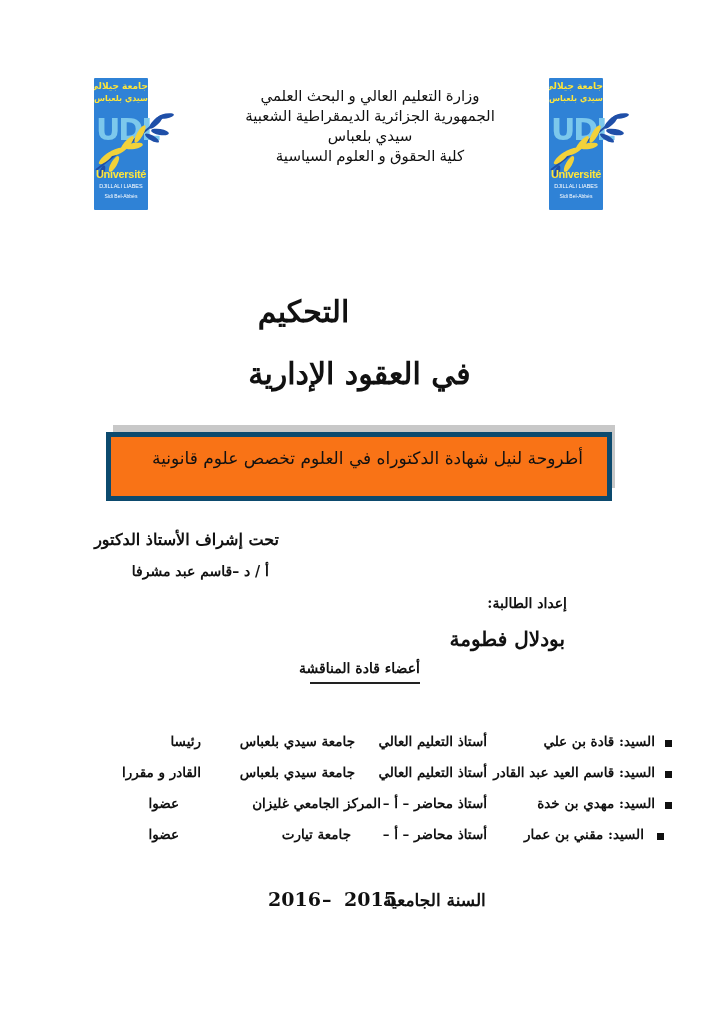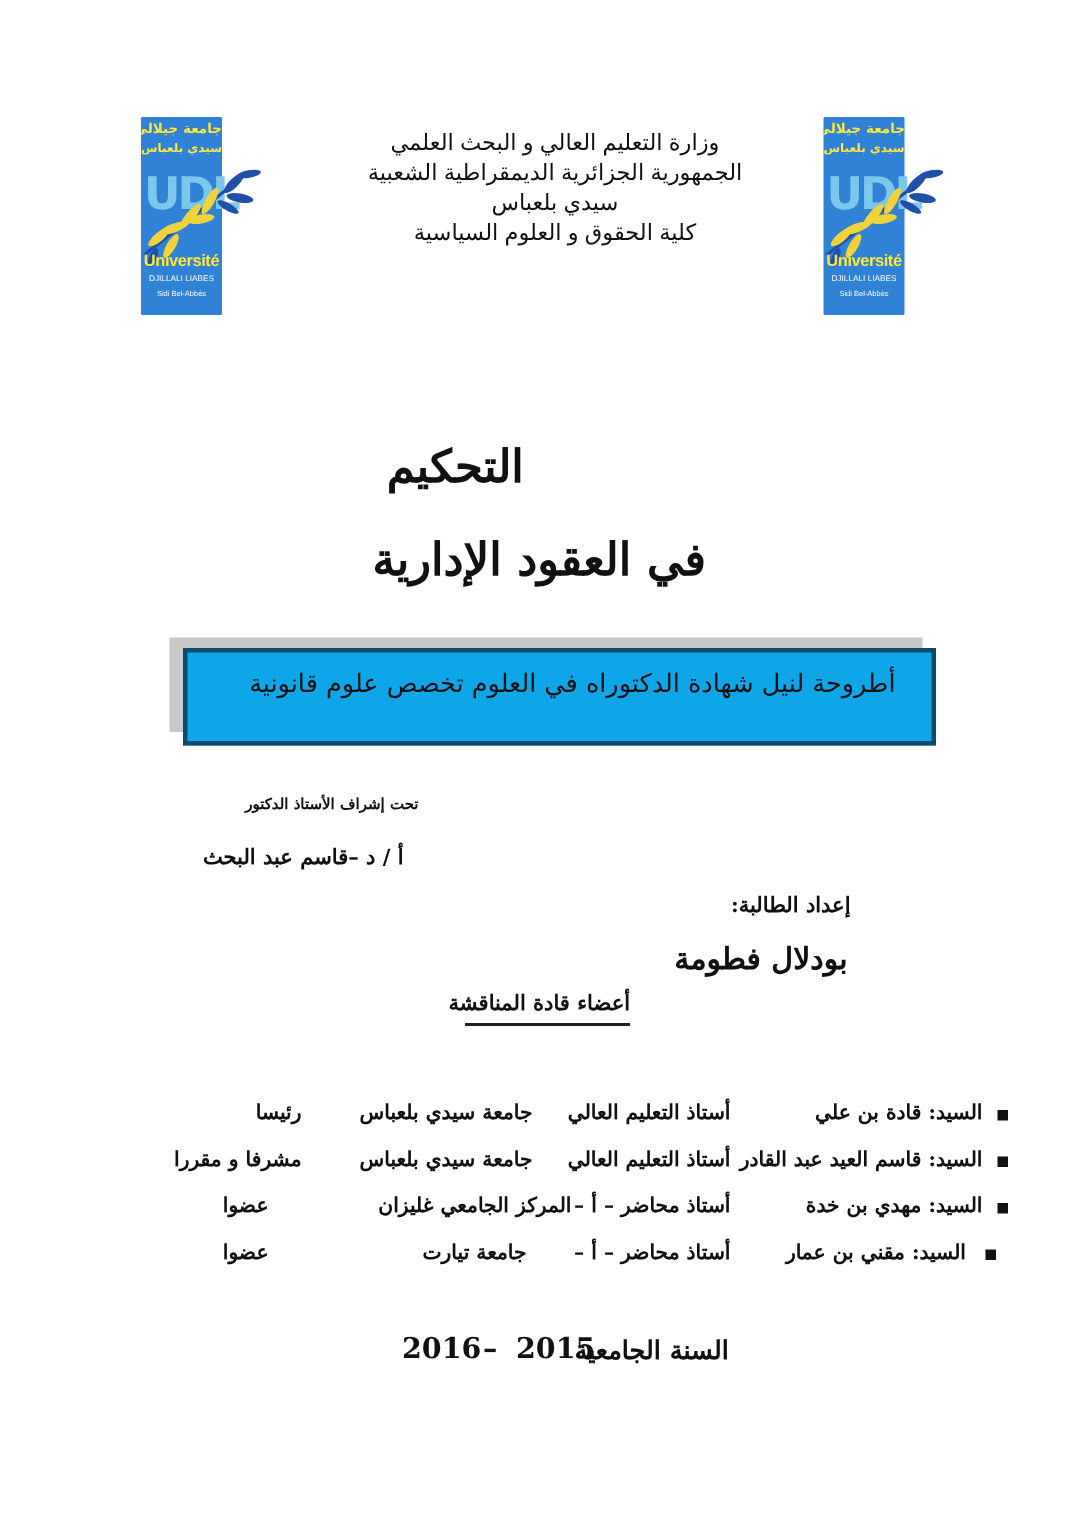--- a/index.html
+++ b/index.html
@@ -54,28 +54,28 @@
       font-size: 30px; font-weight: bold; line-height: 40px;
     }
     .title-sub {
       left: 0; width: 719px; top: 352px; text-align: center;
       font-size: 30px; font-weight: bold; line-height: 44px;
     }
 
     
     .box-shadow { left: 113px; top: 425px; width: 502px; height: 63px; background: #c8c8c8; }
     .box {
-      left: 122px; top: 432px; width: 496px; height: 59px; background: #0ea5e9;
-      border: 3px solid #0c4a6e;
+      left: 106px; top: 432px; width: 496px; height: 59px; background: #f97316;
+      border: 5px solid #0c4a6e;
     }
     .box-text {
       position: absolute; right: 24px; top: 9px; font-size: 17px; line-height: 24px; white-space: nowrap;
     }
 
-    .supervisor-label { right: 440px; top: 530px; font-size: 10px; font-weight: bold; white-space: nowrap; }
+    .supervisor-label { right: 440px; top: 530px; font-size: 16px; font-weight: bold; white-space: nowrap; }
     .supervisor-name { right: 450px; top: 563px; font-size: 14px; font-weight: bold; white-space: nowrap; }
     .student-label { right: 152px; top: 595px; font-size: 14px; font-weight: bold; white-space: nowrap; }
     .student-name { right: 154px; top: 627px; font-size: 20px; font-weight: bold; white-space: nowrap; }
 
     .committee-title {
       left: 300px; width: 120px; top: 660px; text-align: center; font-size: 14px; font-weight: bold;
       white-space: nowrap;
     }
     .committee-underline { left: 310px; top: 682px; width: 110px; height: 2px; background: #222; }
 
@@ -149,42 +149,42 @@
 
 <div class="abs title-main rtl">التحكيم</div>
 <div class="abs title-sub rtl">في العقود الإدارية</div>
 
 <div class="abs box-shadow"></div>
 <div class="abs box">
   <div class="box-text rtl">أطروحة لنيل شهادة الدكتوراه في العلوم تخصص علوم قانونية</div>
 </div>
 
 <div class="abs supervisor-label rtl">تحت إشراف الأستاذ الدكتور</div>
-<div class="abs supervisor-name rtl">أ / د –قاسم عبد البحث</div>
+<div class="abs supervisor-name rtl">أ / د –قاسم عبد مشرفا</div>
 
 <div class="abs student-label rtl">إعداد الطالبة:</div>
 <div class="abs student-name rtl">بودلال فطومة</div>
 
 <div class="abs committee-title rtl">أعضاء قادة المناقشة</div>
 <div class="abs committee-underline"></div>
 
 <div class="abs member-row rtl" style="left:0; top:733px; width:719px;">
   <span class="bullet" style="left:665px; top:7px;"></span>
   <span style="right:64px;margin-left:37px;">السيد: قادة بن علي</span>
   <span style="right:232px;">أستاذ التعليم العالي</span>
   <span style="right:364px;">جامعة سيدي بلعباس</span>
   <span style="right:518px;">رئيسا</span>
 </div>
 
 <div class="abs member-row rtl" style="left:0; top:764px; width:719px;">
   <span class="bullet" style="left:665px; top:7px;"></span>
   <span style="right:64px;">السيد: قاسم العيد عبد القادر</span>
   <span style="right:232px;">أستاذ التعليم العالي</span>
   <span style="right:364px;">جامعة سيدي بلعباس</span>
-  <span style="right:518px;">مشرفا و مقررا</span>
+  <span style="right:518px;">القادر و مقررا</span>
 </div>
 
 <div class="abs member-row rtl" style="left:0; top:795px; width:719px;">
   <span class="bullet" style="left:665px; top:7px;"></span>
   <span style="right:64px;">السيد: مهدي بن خدة</span>
   <span style="right:232px;">أستاذ محاضر – أ –</span>
   <span style="right:338px;">المركز الجامعي غليزان</span>
   <span style="right:540px;">عضوا</span>
 </div>
 

